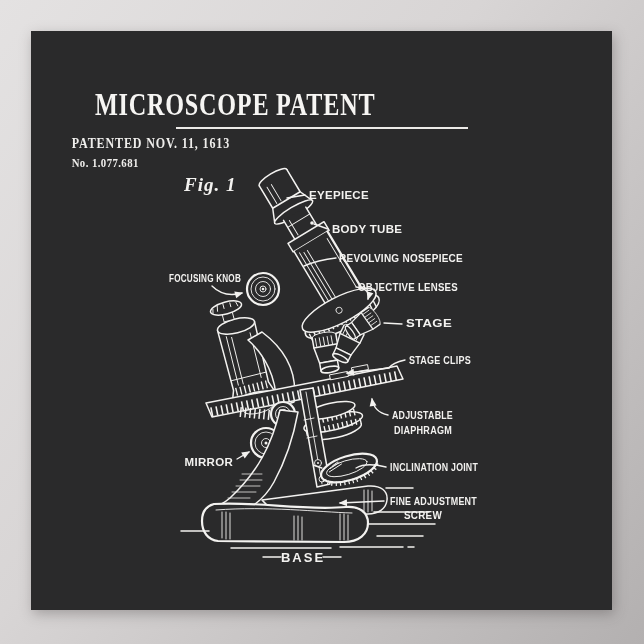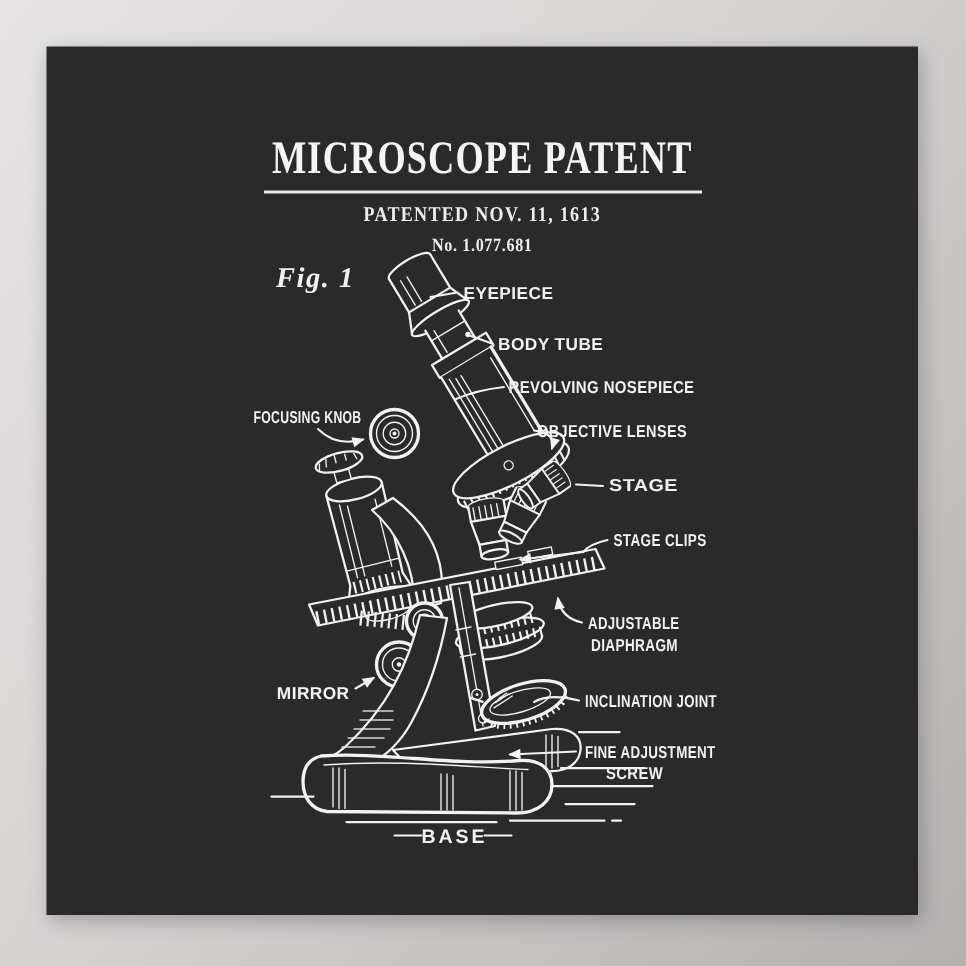--- a/index.html
+++ b/index.html
@@ -1,21 +1,21 @@
 <!DOCTYPE html>
 <html><head>
 <meta charset="utf-8">
 <style>
   html,body{margin:0;padding:0;background:#c9c6c6;}
   .wall{position:relative;width:644px;height:644px;overflow:hidden;
         background:linear-gradient(128deg,#e4e2e2 0%,#d8d5d5 42%,#b3b0b0 100%);
         font-family:"Liberation Sans",sans-serif;}
   .poster{position:absolute;left:31px;top:31px;width:581px;height:579px;
           background:#2a2a2b;overflow:hidden;box-shadow:2px 4px 12px rgba(70,64,64,.35);}
-  .title-block{position:absolute;top:56px;left:0;right:0;text-align:center;color:#f3f2f0;z-index:2;}
+  .title-block{position:absolute;top:56px;left:0;right:0;text-align:left;color:#f3f2f0;z-index:2;}
   .title{font:bold 31px "Liberation Serif",serif;letter-spacing:1px;margin:0;
          transform:scaleX(.78);transform-origin:50% 50%;white-space:nowrap;color:#f6f5f3;}
   .rule{width:292px;height:2px;background:#eceae8;margin:4px auto 7px;}
   .sub{font:bold 14px "Liberation Serif",serif;letter-spacing:1px;margin:0 0 4px;
        transform:scaleX(.86);transform-origin:50% 50%;color:#efeeec;}
   .pno{font:bold 12.5px "Liberation Serif",serif;letter-spacing:.5px;margin:0;
        transform:scaleX(.86);transform-origin:50% 50%;color:#efeeec;}
   .diagram{position:absolute;left:-31px;top:-31px;width:644px;height:644px;z-index:1;}
   
   .s,.s1,.s2,.ldr{stroke:#f3f2f0;fill:none;stroke-linecap:round;stroke-linejoin:round;}

